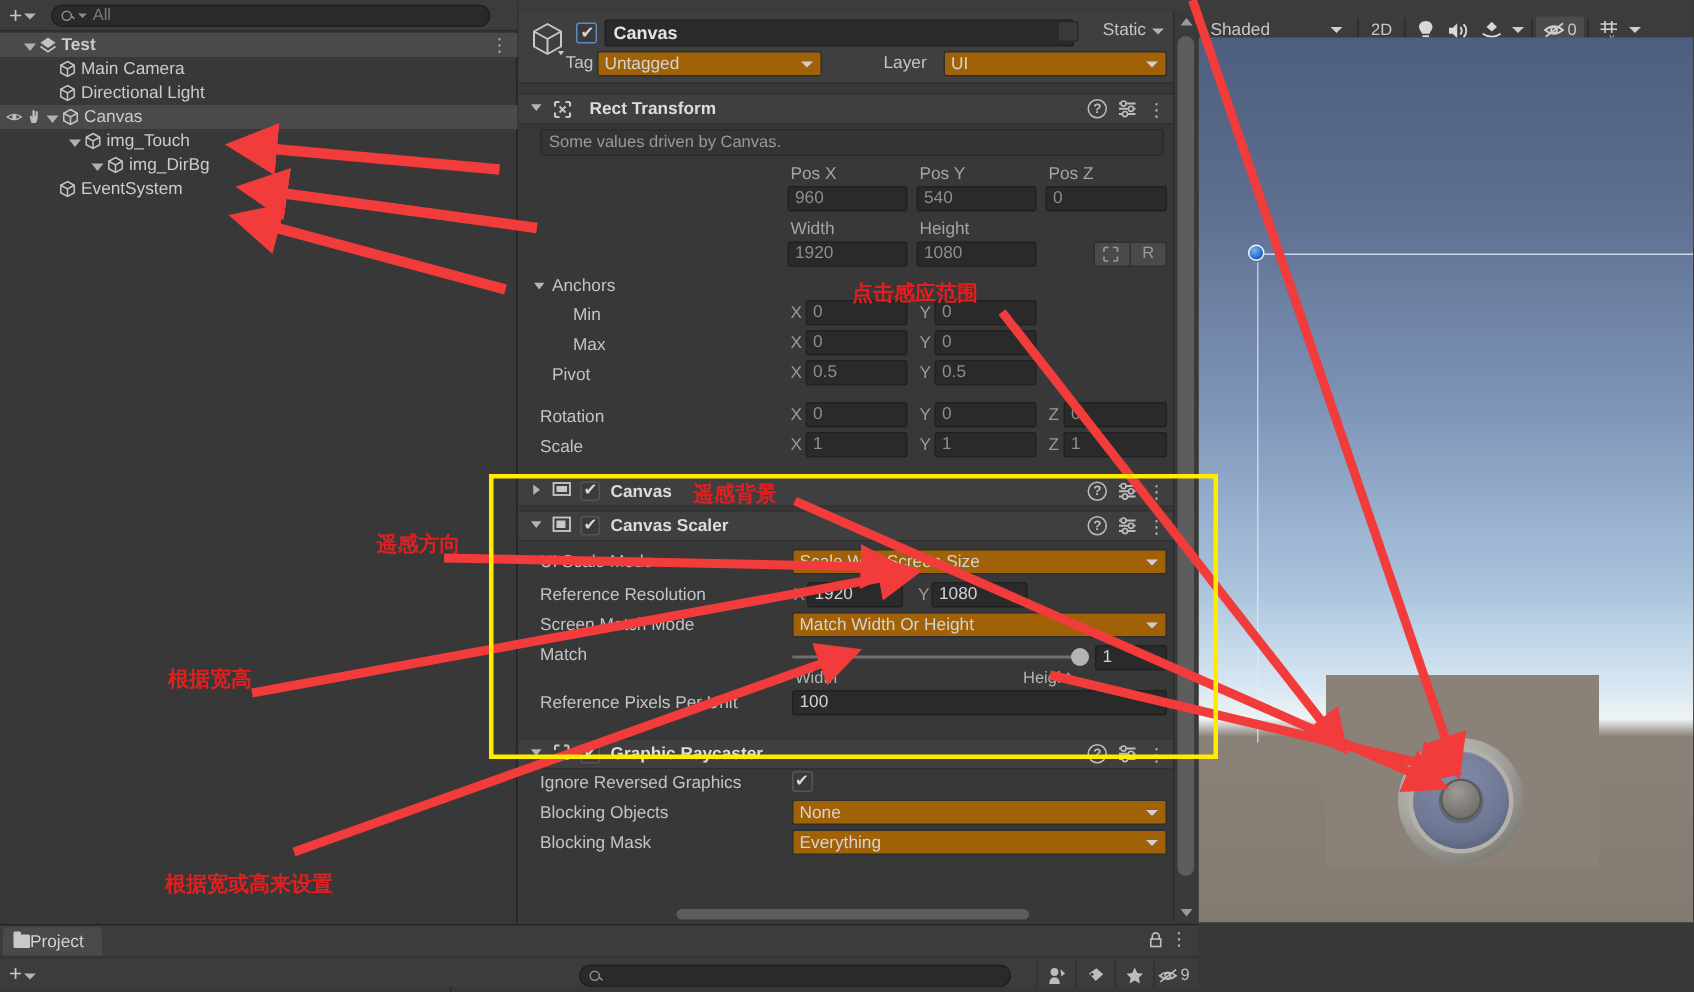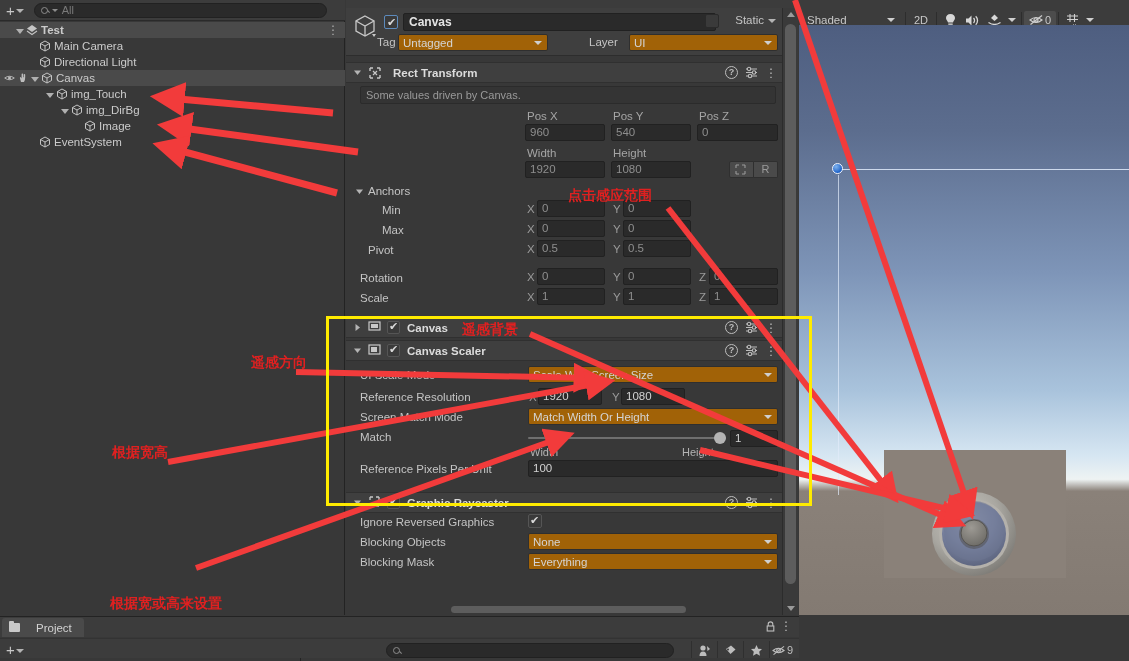--- a/index.html
+++ b/index.html
@@ -157,21 +157,21 @@
   #joystick { position: absolute; left: 131px; top: 465px; width: 88px; height: 88px; }
 
   
   #project {
     position: absolute; left: 0; top: 616px; width: 799px; height: 45px; background: #383838;
     border-top: 1px solid #232323;
   }
   #proj-tabbar { position: absolute; left: 0; top: 0; width: 799px; height: 20px; background: #3c3c3c; }
   #proj-tab {
     position: absolute; left: 2px; top: 1px; height: 19px; padding: 0 12px 0 7px;
-    background: #4a4a4a; border-radius: 3px 3px 0 0; display: flex; align-items: center; gap: 16px;
+    background: #4a4a4a; border-radius: 3px 3px 0 0; display: flex; align-items: center; gap: 0;
     color: #d2d2d2; font-size: 11.5px; text-align: right;
   }
   .folder-ic { width: 11px; height: 9px; background: #c9c9c9; border-radius: 1px; position: relative; }
   .folder-ic::before { content:''; position: absolute; left: 0; top: -2px; width: 5px; height: 3px; background: #c9c9c9; border-radius: 1px 1px 0 0; }
   #proj-lock { position: absolute; right: 24px; top: 4px; width: 9px; height: 11px; }
   #proj-kebab { position: absolute; right: 7px; top: 2px; color: #bdbdbd; font-size: 12px; }
   #proj-toolbar { position: absolute; left: 0; top: 21px; width: 799px; height: 22px; background: #3c3c3c;
     border-top: 1px solid #333; display: flex; align-items: center; }
   #proj-search {
     position: absolute; left: 386px; top: 4px; width: 288px; height: 15px;
@@ -280,30 +280,20 @@
         </div>
         <div class="hrow">
           <span class="gutter"></span>
           <span style="width:61px;flex:none;"></span>
           <span class="twisty open"></span>
           <svg class="cube" viewBox="0 0 12 12">
             <path d="M6 1 L10.5 3.5 L10.5 8.5 L6 11 L1.5 8.5 L1.5 3.5 Z" fill="none" stroke="#c4c4c4" stroke-width="1"></path>
             <path d="M1.5 3.5 L6 6 L10.5 3.5 M6 6 L6 11" fill="none" stroke="#c4c4c4" stroke-width="1"></path>
           </svg>
           <span style="">img_DirBg</span>
-        </div>
-        <div class="hrow">
-          <span class="gutter"></span>
-          <span style="width:76px;flex:none;"></span>
-          <span class="twisty none"></span>
-          <svg class="cube" viewBox="0 0 12 12">
-            <path d="M6 1 L10.5 3.5 L10.5 8.5 L6 11 L1.5 8.5 L1.5 3.5 Z" fill="none" stroke="#c4c4c4" stroke-width="1"></path>
-            <path d="M1.5 3.5 L6 6 L10.5 3.5 M6 6 L6 11" fill="none" stroke="#c4c4c4" stroke-width="1"></path>
-          </svg>
-          <span style="">Image</span>
         </div>
         <div class="hrow">
           <span class="gutter"></span>
           <span style="width:31px;flex:none;"></span>
           <span class="twisty none"></span>
           <svg class="cube" viewBox="0 0 12 12">
             <path d="M6 1 L10.5 3.5 L10.5 8.5 L6 11 L1.5 8.5 L1.5 3.5 Z" fill="none" stroke="#c4c4c4" stroke-width="1"></path>
             <path d="M1.5 3.5 L6 6 L10.5 3.5 M6 6 L6 11" fill="none" stroke="#c4c4c4" stroke-width="1"></path>
           </svg>
           <span style="">EventSystem</span>
@@ -771,16 +761,16 @@
 
       <line x1="700" y1="450" x2="960" y2="512" stroke="#f23b3b" stroke-width="6" marker-end="url(#ah)"></line>
     </svg>
 
     <div id="yellow-box"></div>
 
     <span class="cn-note" style="left:568px;top:187px;">点击感应范围</span>
     <span class="cn-note" style="left:462px;top:321px;">遥感背景</span>
     <span class="cn-note" style="left:251px;top:354px;">遥感方向</span>
     <span class="cn-note" style="left:112px;top:444px;">根据宽高</span>
-    <span class="cn-note" style="left:110px;top:581px;margin-top:14px;">根据宽或高来设置</span>
+    <span class="cn-note" style="left:110px;top:581px;">根据宽或高来设置</span>
   </div>
 
 </div>
 
 </body></html>

